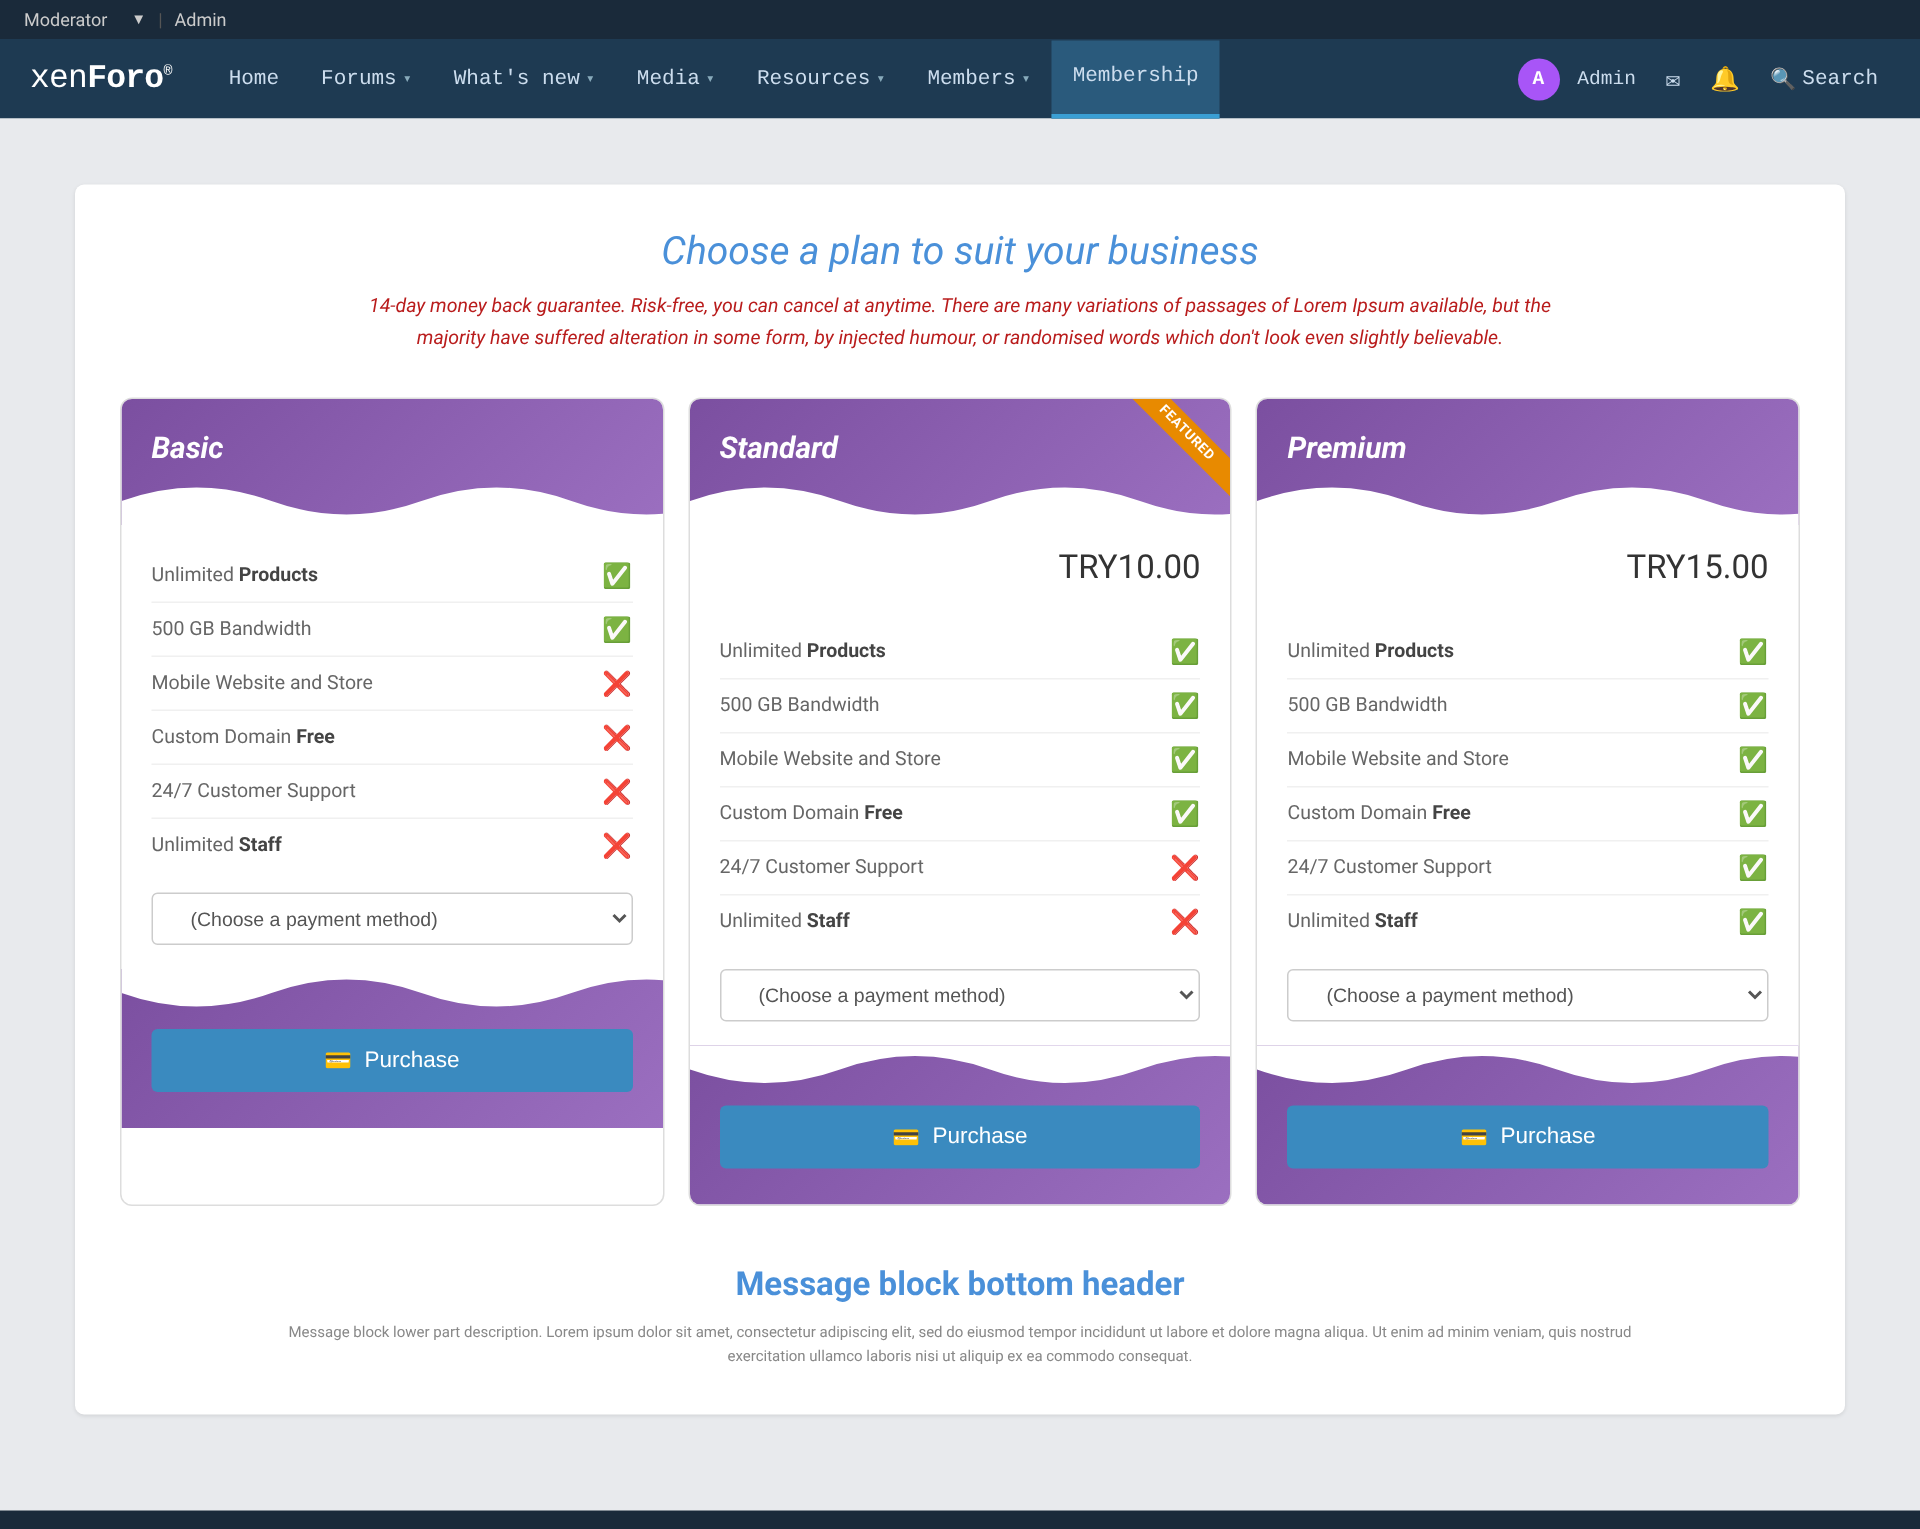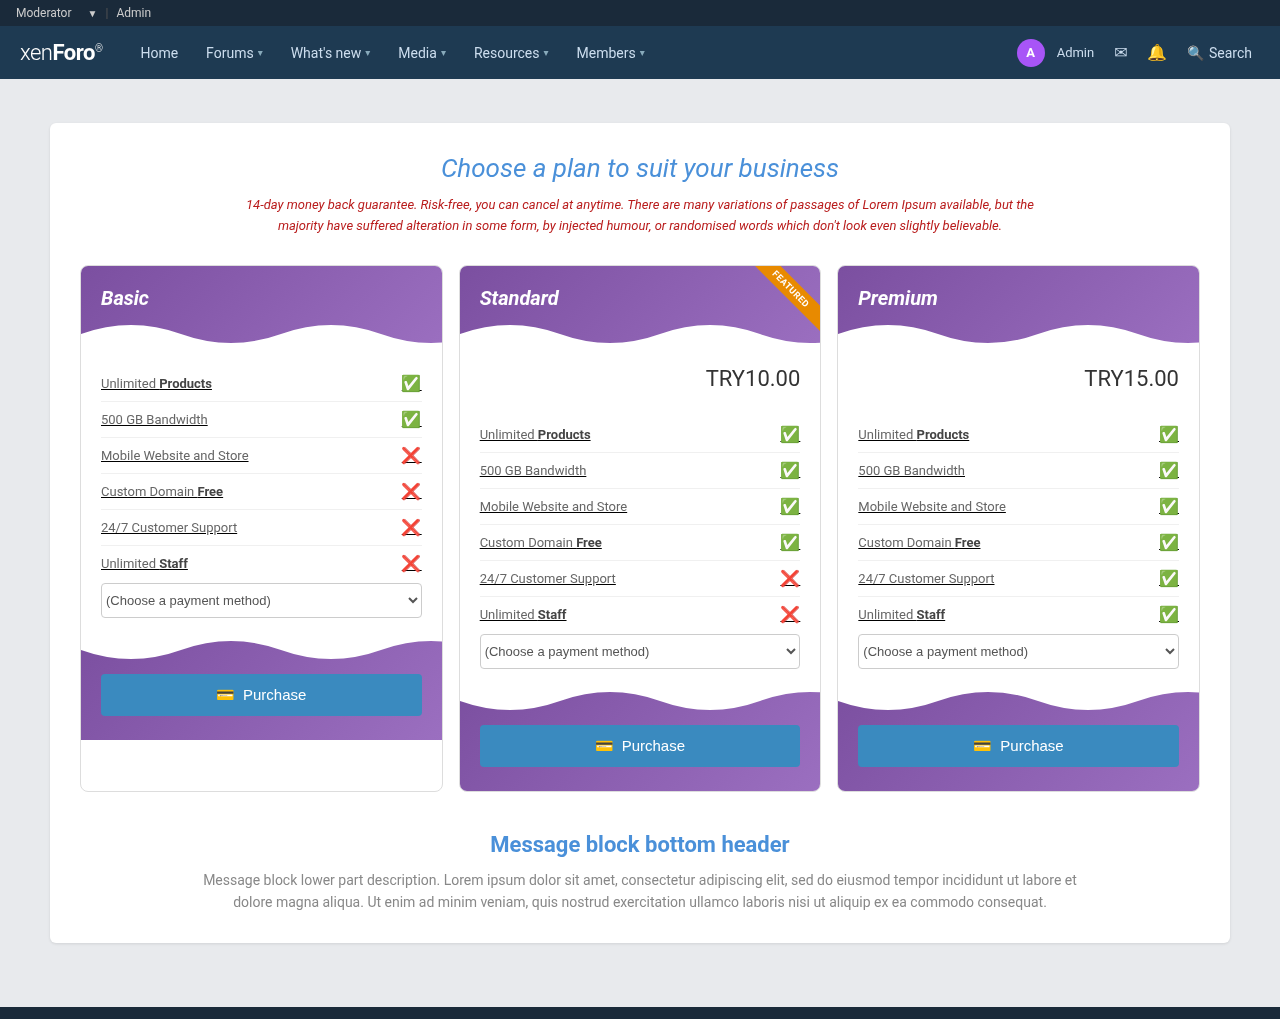--- a/index.html
+++ b/index.html
@@ -5,21 +5,21 @@
     * { box-sizing: border-box; margin: 0; padding: 0; }
     body { font-family: -apple-system, BlinkMacSystemFont, 'Segoe UI', Roboto, sans-serif; background: #e8eaed; font-size: 14px; }
 
     
     .topbar { background: #1a2a3a; color: #ccc; padding: 6px 16px; display: flex; align-items: center; gap: 8px; font-size: 12px; }
     .topbar-user { display: flex; align-items: center; gap: 16px; }
     .topbar-arrow { font-size: 10px; }
     .topbar-sep { color: #555; }
 
     
-    .navbar { background: #1e3a52; padding: 0 20px; display: flex; align-items: center; }
+    .navbar { background: #1e3a52; padding: 0 20px; display: flex; align-items: center; font-family: Liberation Mono, monospace; }
     .logo { color: white; font-size: 22px; font-weight: 300; padding: 14px 24px 14px 0; letter-spacing: -0.5px; }
     .logo span { font-weight: 700; }
     .nav-links { display: flex; align-items: stretch; flex: 1; }
     .nav-item { color: #cde; padding: 0 14px; display: flex; align-items: center; gap: 4px; cursor: pointer; font-size: 14px; height: 52px; white-space: nowrap; }
     .nav-item.active { background: #2a5a7c; border-bottom: 3px solid #3a9fd4; }
     .nav-arrow { font-size: 10px; color: #8ab; }
     .nav-right { display: flex; align-items: center; gap: 4px; margin-left: auto; }
     .nav-avatar { width: 28px; height: 28px; border-radius: 50%; background: #a855f7; display: flex; align-items: center; justify-content: center; color: white; font-size: 13px; font-weight: bold; }
     .nav-right-item { color: #cde; padding: 0 8px; display: flex; align-items: center; cursor: pointer; font-size: 13px; }
     .nav-right-item .icon { font-size: 16px; }
@@ -40,41 +40,41 @@
     .plan-card { border-radius: 8px; overflow: hidden; border: 1px solid #ddd; position: relative; }
     .plan-header { padding: 20px 20px 40px; position: relative; overflow: hidden; }
     .plan-header.basic { background: linear-gradient(135deg, #7b4fa0, #9b6fc0); }
     .plan-header.standard { background: linear-gradient(135deg, #7b4fa0, #9b6fc0); }
     .plan-header.premium { background: linear-gradient(135deg, #7b4fa0, #9b6fc0); }
     .plan-title { color: white; font-size: 20px; font-weight: 700; font-style: italic; position: relative; z-index: 2; }
     .plan-wave { position: absolute; bottom: -2px; left: 0; right: 0; height: 36px; }
 
     .plan-body { padding: 16px 20px; }
     .plan-price { text-align: right; font-size: 22px; color: #333; margin-bottom: 16px; padding-bottom: 10px; }
-    .plan-features { list-style: none; margin-bottom: 2px; text-decoration: underline; }
+    .plan-features { list-style: none; margin-bottom: 14px; }
     .plan-features li { display: flex; justify-content: space-between; align-items: center; padding: 8px 0; border-bottom: 1px solid #f0f0f0; font-size: 13px; color: #666; }
     .plan-features li:last-child { border-bottom: none; }
     .feature-name strong { color: #444; }
     .check-green { color: #4caf50; font-size: 16px; }
     .check-red { color: #f44336; font-size: 16px; }
 
-    .payment-select { width: 100%; padding: 8px 0; border: 1px solid #ccc; border-radius: 4px; font-size: 13px; color: #555; background: white; cursor: pointer; appearance: auto; margin-bottom: 0; }
+    .payment-select { width: 100%; padding: 8px 21px; border: 1px solid #ccc; border-radius: 4px; font-size: 13px; color: #555; background: white; cursor: pointer; appearance: auto; margin-bottom: 0; }
 
     
     .plan-footer { padding: 20px 20px 24px; position: relative; overflow: hidden; }
     .plan-footer.basic { background: linear-gradient(135deg, #7b4fa0, #9b6fc0); }
     .plan-footer.standard { background: linear-gradient(135deg, #7b4fa0, #9b6fc0); }
     .plan-footer.premium { background: linear-gradient(135deg, #7b4fa0, #9b6fc0); }
     .plan-footer-wave { position: absolute; top: -2px; left: 0; right: 0; height: 36px; }
     .purchase-btn { display: flex; align-items: center; justify-content: center; gap: 8px; background: #3a8abf; color: white; border: none; border-radius: 4px; padding: 12px 28px; font-size: 15px; cursor: pointer; width: 100%; margin-top: 20px; position: relative; z-index: 2; }
 
     
     .bottom-section { text-align: center; padding-top: 10px; }
     .bottom-section h2 { color: #4a90d9; font-size: 22px; font-weight: 700; margin-bottom: 12px; }
-    .bottom-section p { color: #888; font-size: 14px; line-height: 1.6; max-width: 900px; margin: 0 auto; }
+    .bottom-section p { color: #888; font-size: 10px; line-height: 1.6; max-width: 900px; margin: 0 auto; }
 
     
     .site-footer { background: #1a2a3a; margin-top: 20px; padding: 14px 20px; }
   </style>
 </head>
 <body>
 
 <div class="topbar">
   <span class="topbar-user">
     <span>Moderator</span>
@@ -88,20 +88,21 @@
   <div class="logo">
     xen<span>Foro</span><sup style="font-size:10px;">®</sup>
   </div>
   <div class="nav-links">
     <div class="nav-item">Home</div>
     <div class="nav-item">Forums <span class="nav-arrow">▾</span></div>
     <div class="nav-item">What's new <span class="nav-arrow">▾</span></div>
     <div class="nav-item">Media <span class="nav-arrow">▾</span></div>
     <div class="nav-item">Resources <span class="nav-arrow">▾</span></div>
     <div class="nav-item">Members <span class="nav-arrow">▾</span></div>
+    <div class="nav-item active">Membership</div>
   </div>
   <div class="nav-right">
     <div class="nav-avatar">A</div>
     <div class="nav-right-item">Admin</div>
     <div class="nav-right-item">
         <span class="icon">✉</span>
       </div>
     <div class="nav-right-item">
         <span class="icon">🔔</span>
       </div>

